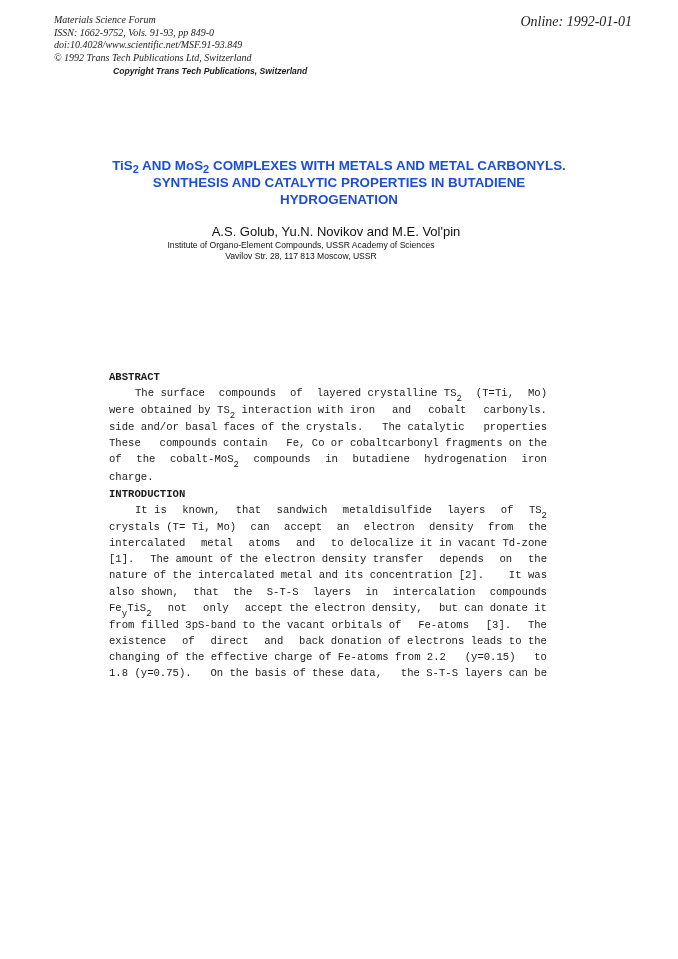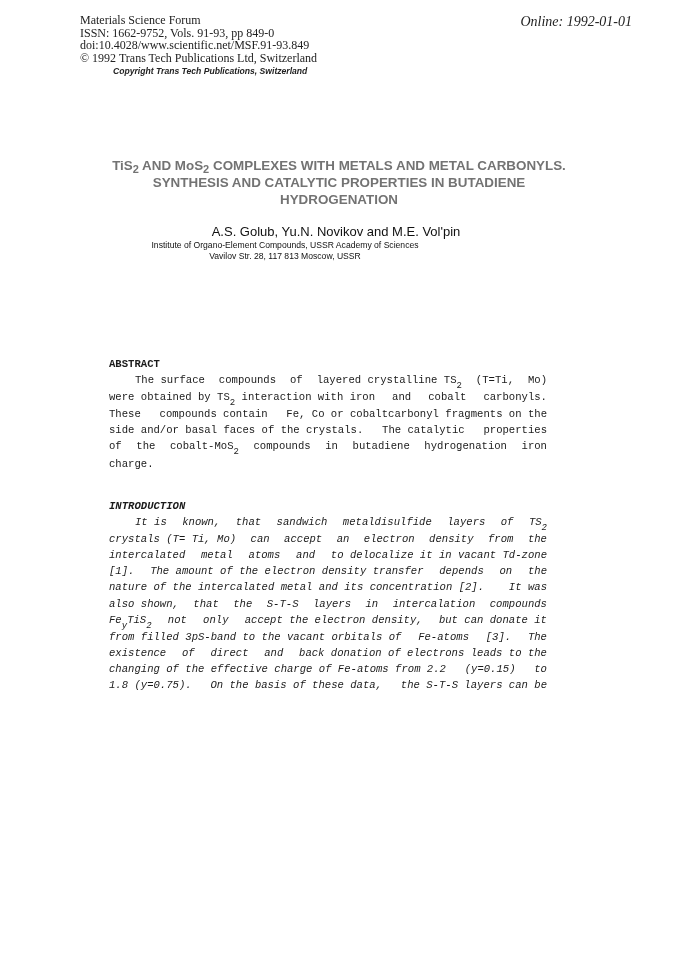--- a/index.html
+++ b/index.html
@@ -1,24 +1,24 @@
 <!DOCTYPE html>
 <html><head>
 <meta charset="utf-8">
 <style>
   html, body { margin:0; padding:0; background:#ffffff; }
   body { width:678px; height:959px; position:relative; overflow:hidden; color:#111; }
-  .hdr { position:absolute; left:80px; top:14px; font-family:"Liberation Serif", serif; font-size:12px; line-height:12.6px; color:#222; }
+  .hdr { position:absolute; left:54px; top:14px; font-family:"Liberation Serif", serif; font-style:italic; font-size:10px; line-height:12.6px; color:#222; }
   .hdr div { white-space:nowrap; }
   .online { position:absolute; right:46px; top:14px; font-family:"Liberation Serif", serif; font-style:italic; font-size:14px; color:#222; }
   .copyright2 { position:absolute; left:113px; top:66px; font-family:Liberation Sans, sans-serif; font-style:italic; font-weight:bold; font-size:8.6px; color:#222; white-space:nowrap; }
-  .title { position:absolute; left:0; width:678px; top:157px; text-align:center; font-family:"Liberation Sans", sans-serif; font-weight:bold; font-size:13.4px; line-height:17px; color:#737373; }
+  .title { position:absolute; left:0; width:678px; top:157px; text-align:center; font-family:"Liberation Sans", sans-serif; font-weight:bold; font-size:13.4px; line-height:17px; color:#1d4ed8; }
   .title sub { font-size:11px; vertical-align:-3px; line-height:0; }
   .authors { position:absolute; left:0; width:672px; top:224px; text-align:center; font-family:"Liberation Sans", sans-serif; font-size:13px; color:#111; }
-  .affil { position:absolute; left:0; width:570px; top:240px; text-align:center; font-family:"Liberation Sans", sans-serif; font-size:8.6px; line-height:10.5px; color:#111; }
+  .affil { position:absolute; left:16px; width:570px; top:240px; text-align:center; font-family:"Liberation Sans", sans-serif; font-size:8.6px; line-height:10.5px; color:#111; }
   .body { position:absolute; left:109px; width:438px; font-family:"Liberation Mono", monospace; font-size:10.6px; line-height:16.1px; color:#1a1a1a; }
   .sec-head { font-weight:bold; }
   .line { white-space:nowrap; display:flex; justify-content:space-between; }
   .line.last { justify-content:flex-start; }
   .line span { display:inline-block; }
   .ind { padding-left:26px; }
   .sub { font-size:9px; position:relative; top:5px; }
 </style>
 </head>
 <body>
@@ -37,64 +37,64 @@
   <div>SYNTHESIS AND CATALYTIC PROPERTIES IN BUTADIENE</div>
   <div>HYDROGENATION</div>
 </div>
 
 <div class="authors">A.S. Golub, Yu.N. Novikov and M.E. Vol'pin</div>
 <div class="affil">
   <div>Institute of Organo-Element Compounds, USSR Academy of Sciences</div>
   <div>Vavilov Str. 28, 117 813 Moscow, USSR</div>
 </div>
 
-<div class="body" style="top:356px;">
+<div class="body" style="top:369px;">
   <div class="sec-head">ABSTRACT</div>
   <div id="abstract-lines">
       <div class="line ind">
         <span>The surface</span>
         <span>compounds</span>
         <span>of</span>
         <span>layered crystalline TS<span class="sub">2</span></span>
         <span>(T=Ti,</span>
         <span>Mo)</span>
       </div>
       <div class="line">
         <span>were obtained by TS<span class="sub">2</span> interaction with iron</span>
         <span>and</span>
         <span>cobalt</span>
         <span>carbonyls.</span>
       </div>
       <div class="line">
+        <span>side and/or basal faces of the crystals.</span>
+        <span>The catalytic</span>
+        <span>properties</span>
+      </div>
+      <div class="line">
         <span>These</span>
         <span>compounds contain</span>
         <span>Fe, Co or cobaltcarbonyl fragments on the</span>
-      </div>
-      <div class="line">
-        <span>side and/or basal faces of the crystals.</span>
-        <span>The catalytic</span>
-        <span>properties</span>
       </div>
       <div class="line">
         <span>of</span>
         <span>the</span>
         <span>cobalt-MoS<span class="sub">2</span></span>
         <span>compounds</span>
         <span>in</span>
         <span>butadiene</span>
         <span>hydrogenation</span>
         <span>iron</span>
       </div>
       <div class="line last">
         <span>charge.</span>
       </div>
     </div>
 </div>
 
-<div class="body" style="top:498px;font-style:italic;">
+<div class="body" style="top:486px;">
   <div class="sec-head">INTRODUCTION</div>
   <div id="intro-lines">
       <div class="line ind">
         <span>It is</span>
         <span>known,</span>
         <span>that</span>
         <span>sandwich</span>
         <span>metaldisulfide</span>
         <span>layers</span>
         <span>of</span>

